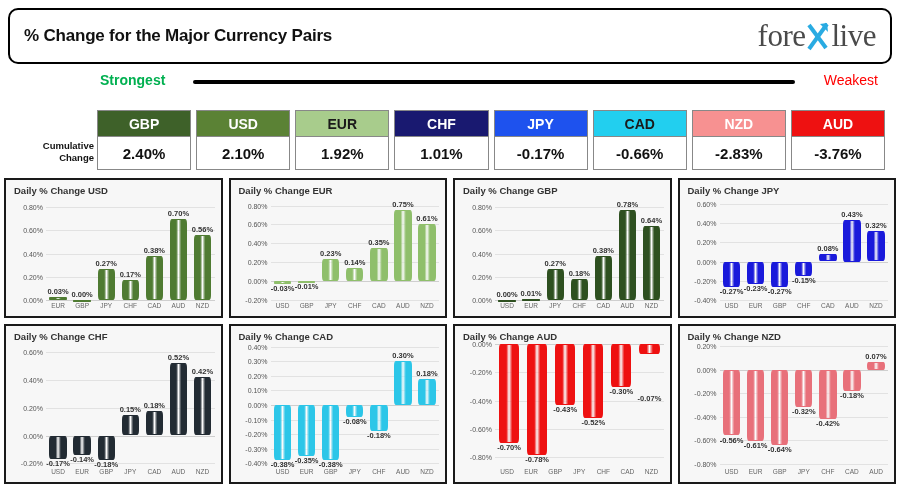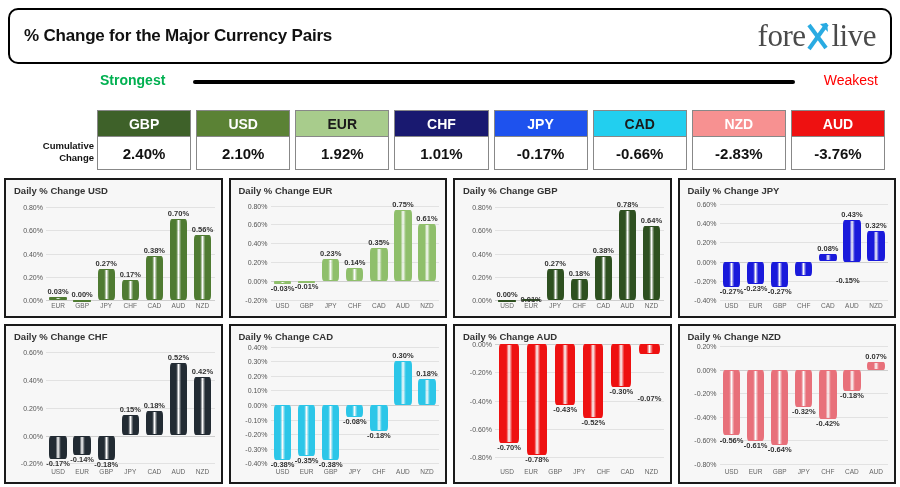--- a/index.html
+++ b/index.html
@@ -336,21 +336,21 @@
           <div class="gridline" style="top: 54.5455%;"></div>
           <div class="gridline" style="top: 77.2727%;"></div>
           <div class="zeroline" style="top: 100%;"></div>
           <div class="bars">
             <div class="bar-slot">
               <div class="bar" style="top: 100%; height: 0.8%; background: linear-gradient(to right, rgb(46, 80, 32) 0%, rgb(46, 80, 32) 35%, rgba(255, 255, 255, 0.45) 50%, rgb(46, 80, 32) 68%, rgb(46, 80, 32) 100%); border: 1px solid rgb(46, 80, 32);"></div>
               <div class="bar-lbl" style="top: calc(100% - 10px);">0.00%</div>
             </div>
             <div class="bar-slot">
               <div class="bar" style="top: 98.8636%; height: 1.13636%; background: linear-gradient(to right, rgb(46, 80, 32) 0%, rgb(46, 80, 32) 35%, rgba(255, 255, 255, 0.45) 50%, rgb(46, 80, 32) 68%, rgb(46, 80, 32) 100%); border: 1px solid rgb(46, 80, 32);"></div>
-              <div class="bar-lbl" style="top: calc(98.8636% - 10px); margin-top: 6px;">0.01%</div>
+              <div class="bar-lbl" style="top: calc(98.8636% - 10px);">0.01%</div>
             </div>
             <div class="bar-slot">
               <div class="bar" style="top: 69.3182%; height: 30.6818%; background: linear-gradient(to right, rgb(46, 80, 32) 0%, rgb(46, 80, 32) 35%, rgba(255, 255, 255, 0.45) 50%, rgb(46, 80, 32) 68%, rgb(46, 80, 32) 100%); border: 1px solid rgb(46, 80, 32);"></div>
               <div class="bar-lbl" style="top: calc(69.3182% - 10px);">0.27%</div>
             </div>
             <div class="bar-slot">
               <div class="bar" style="top: 79.5455%; height: 20.4545%; background: linear-gradient(to right, rgb(46, 80, 32) 0%, rgb(46, 80, 32) 35%, rgba(255, 255, 255, 0.45) 50%, rgb(46, 80, 32) 68%, rgb(46, 80, 32) 100%); border: 1px solid rgb(46, 80, 32);"></div>
               <div class="bar-lbl" style="top: calc(79.5455% - 10px);">0.18%</div>
             </div>
             <div class="bar-slot">
@@ -404,21 +404,21 @@
             <div class="bar-slot">
               <div class="bar" style="top: 62.2642%; height: 21.6981%; background: linear-gradient(to right, rgb(26, 26, 219) 0%, rgb(26, 26, 219) 35%, rgba(255, 255, 255, 0.45) 50%, rgb(26, 26, 219) 68%, rgb(26, 26, 219) 100%); border: 1px solid rgb(26, 26, 219);"></div>
               <div class="bar-lbl" style="top: calc(83.9623% + 0px);">-0.23%</div>
             </div>
             <div class="bar-slot">
               <div class="bar" style="top: 62.2642%; height: 25.4717%; background: linear-gradient(to right, rgb(26, 26, 219) 0%, rgb(26, 26, 219) 35%, rgba(255, 255, 255, 0.45) 50%, rgb(26, 26, 219) 68%, rgb(26, 26, 219) 100%); border: 1px solid rgb(26, 26, 219);"></div>
               <div class="bar-lbl" style="top: calc(87.7358% + 0px);">-0.27%</div>
             </div>
             <div class="bar-slot">
               <div class="bar" style="top: 62.2642%; height: 14.1509%; background: linear-gradient(to right, rgb(26, 26, 219) 0%, rgb(26, 26, 219) 35%, rgba(255, 255, 255, 0.45) 50%, rgb(26, 26, 219) 68%, rgb(26, 26, 219) 100%); border: 1px solid rgb(26, 26, 219);"></div>
-              <div class="bar-lbl" style="top: calc(76.4151% + 0px); margin-left: 44px;">-0.15%</div>
+              <div class="bar-lbl" style="top: calc(76.4151% + 0px);">-0.15%</div>
             </div>
             <div class="bar-slot">
               <div class="bar" style="top: 54.717%; height: 7.54717%; background: linear-gradient(to right, rgb(26, 26, 219) 0%, rgb(26, 26, 219) 35%, rgba(255, 255, 255, 0.45) 50%, rgb(26, 26, 219) 68%, rgb(26, 26, 219) 100%); border: 1px solid rgb(26, 26, 219);"></div>
               <div class="bar-lbl" style="top: calc(54.717% - 10px);">0.08%</div>
             </div>
             <div class="bar-slot">
               <div class="bar" style="top: 21.6981%; height: 40.566%; background: linear-gradient(to right, rgb(26, 26, 219) 0%, rgb(26, 26, 219) 35%, rgba(255, 255, 255, 0.45) 50%, rgb(26, 26, 219) 68%, rgb(26, 26, 219) 100%); border: 1px solid rgb(26, 26, 219);"></div>
               <div class="bar-lbl" style="top: calc(21.6981% - 10px);">0.43%</div>
             </div>
             <div class="bar-slot">

